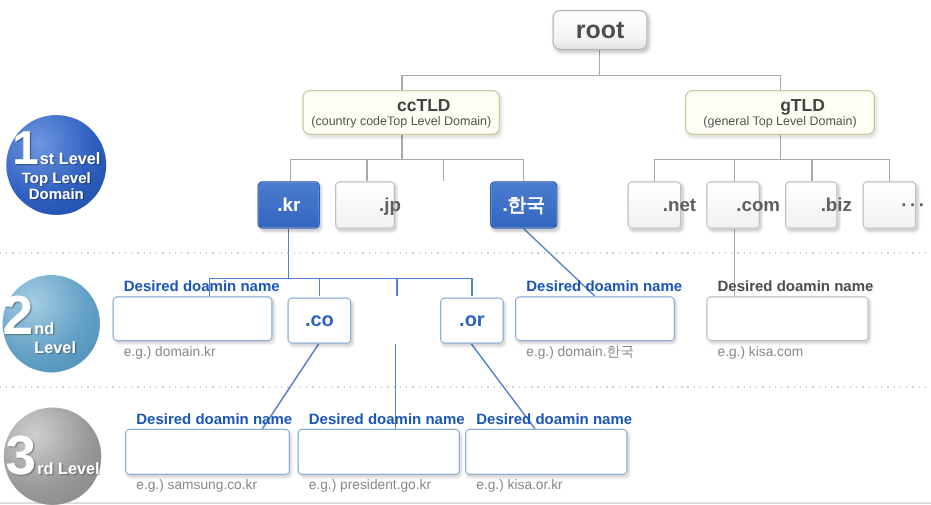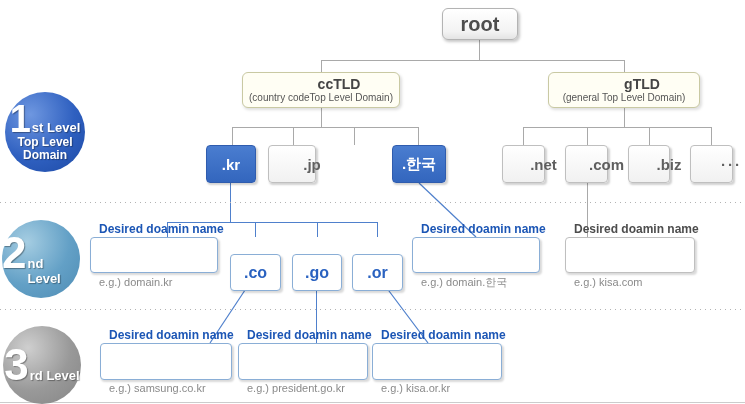--- a/index.html
+++ b/index.html
@@ -30,21 +30,21 @@
   .group-title { font-size:14px; font-weight:bold; color:#454545; line-height:15px;margin-left:36px; }
   .group-sub   { font-size:10px; color:#555555; line-height:12px; }
 
   .tld { border-radius:4px; font-weight:bold; font-size:15px; box-shadow:1.5px 2px 2px rgba(0,0,0,.18); }
   .tld.plain { border:1px solid #bfbfbf; background:linear-gradient(180deg,#ffffff,#f1f1f1); color:#5f5f5f;padding-left:40px; }
   .tld.blue  { border:1px solid #2f5cae; background:linear-gradient(180deg,#4a7dd0,#3366be); color:#ffffff; }
 
   .sld {
     border:1px solid #8aaed6; border-radius:4px; background:#ffffff;
     box-shadow:1.5px 2px 2px rgba(0,0,0,.15);
-    color:#2a62c0; font-weight:bold; font-size:16px;margin-top:16px;
+    color:#2a62c0; font-weight:bold; font-size:16px;
   }
   .desired {
     border:1px solid #8aaed6; border-radius:4px; background:#ffffff;
     box-shadow:1.5px 2px 2px rgba(0,0,0,.15);
     flex-direction:column; align-items:flex-start; justify-content:center; padding-left:8px;
   }
   .desired .t { font-size:12px; font-weight:bold; color:#1c56b5; line-height:14px; white-space:nowrap; }
   .desired .e { font-size:11px; color:#8a8a8a; line-height:13px; white-space:nowrap;margin-top:40px; }
   .desired.gray { border-color:#bfbfbf; }
   .desired.gray .t { color:#4d4d4d; }
@@ -133,21 +133,20 @@
   <div class="node tld plain" style="left:502px;top:145px;width:43px;height:38px">.net</div>
   <div class="node tld plain" style="left:628px;top:145px;width:42px;height:38px">.biz</div>
   <div class="node tld plain" style="left:565px;top:145px;width:43px;height:38px">.com</div>
   <div class="node tld plain" style="left:690px;top:145px;width:43px;height:38px;letter-spacing:2px">···</div>
 
   <div class="node desired" style="left:90px;top:237px;width:128px;height:36px">
     <div class="t">Desired doamin name</div>
     <div class="e">e.g.) domain.kr</div>
   </div>
   <div class="node sld" style="left:230px;top:238px;width:51px;height:37px">.co</div>
-  <div class="node sld" style="left:292px;top:238px;width:50px;height:37px">.go</div>
   <div class="node sld" style="left:352px;top:238px;width:51px;height:37px">.or</div>
   <div class="node desired" style="left:412px;top:237px;width:128px;height:36px">
     <div class="t">Desired doamin name</div>
     <div class="e">e.g.) domain.한국</div>
   </div>
   <div class="node desired gray" style="left:565px;top:237px;width:130px;height:36px">
     <div class="t">Desired doamin name</div>
     <div class="e">e.g.) kisa.com</div>
   </div>
 

